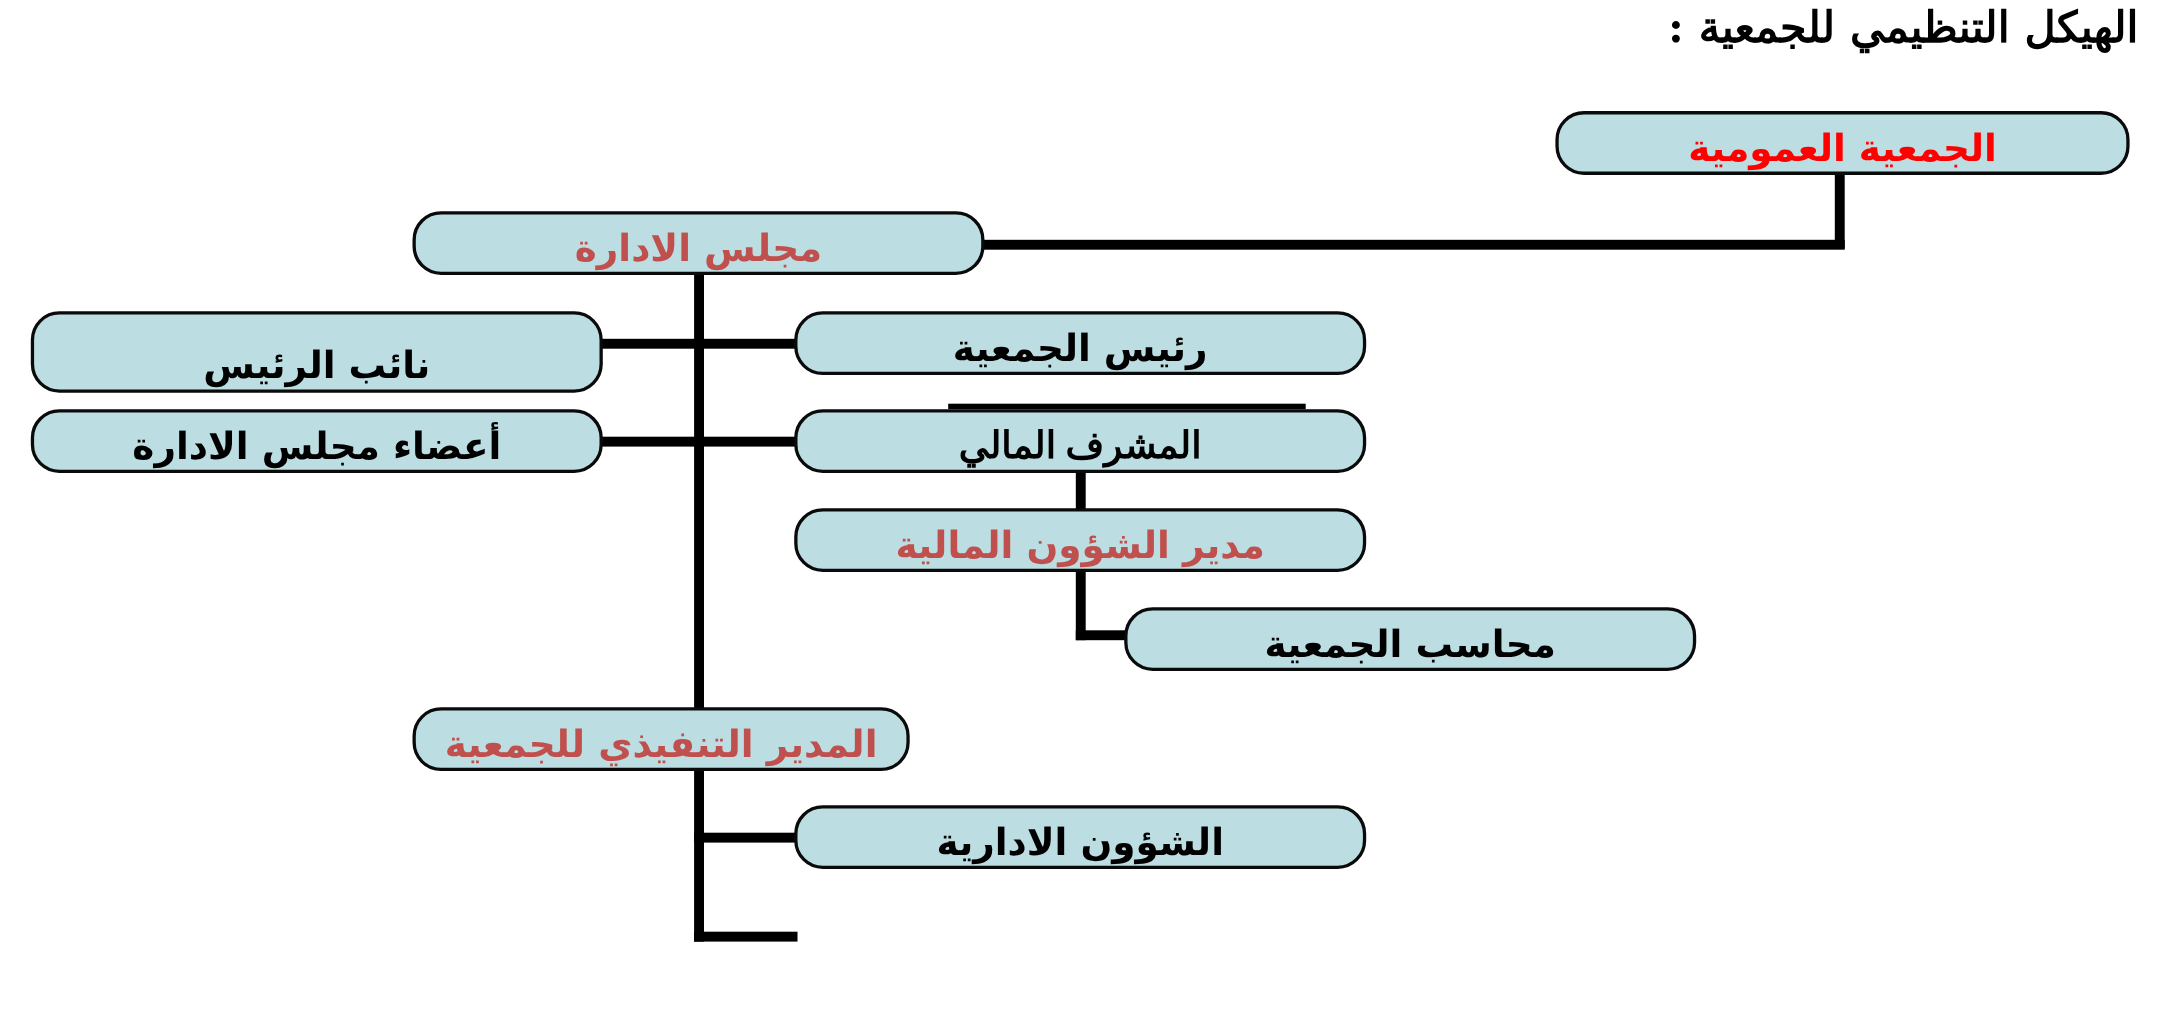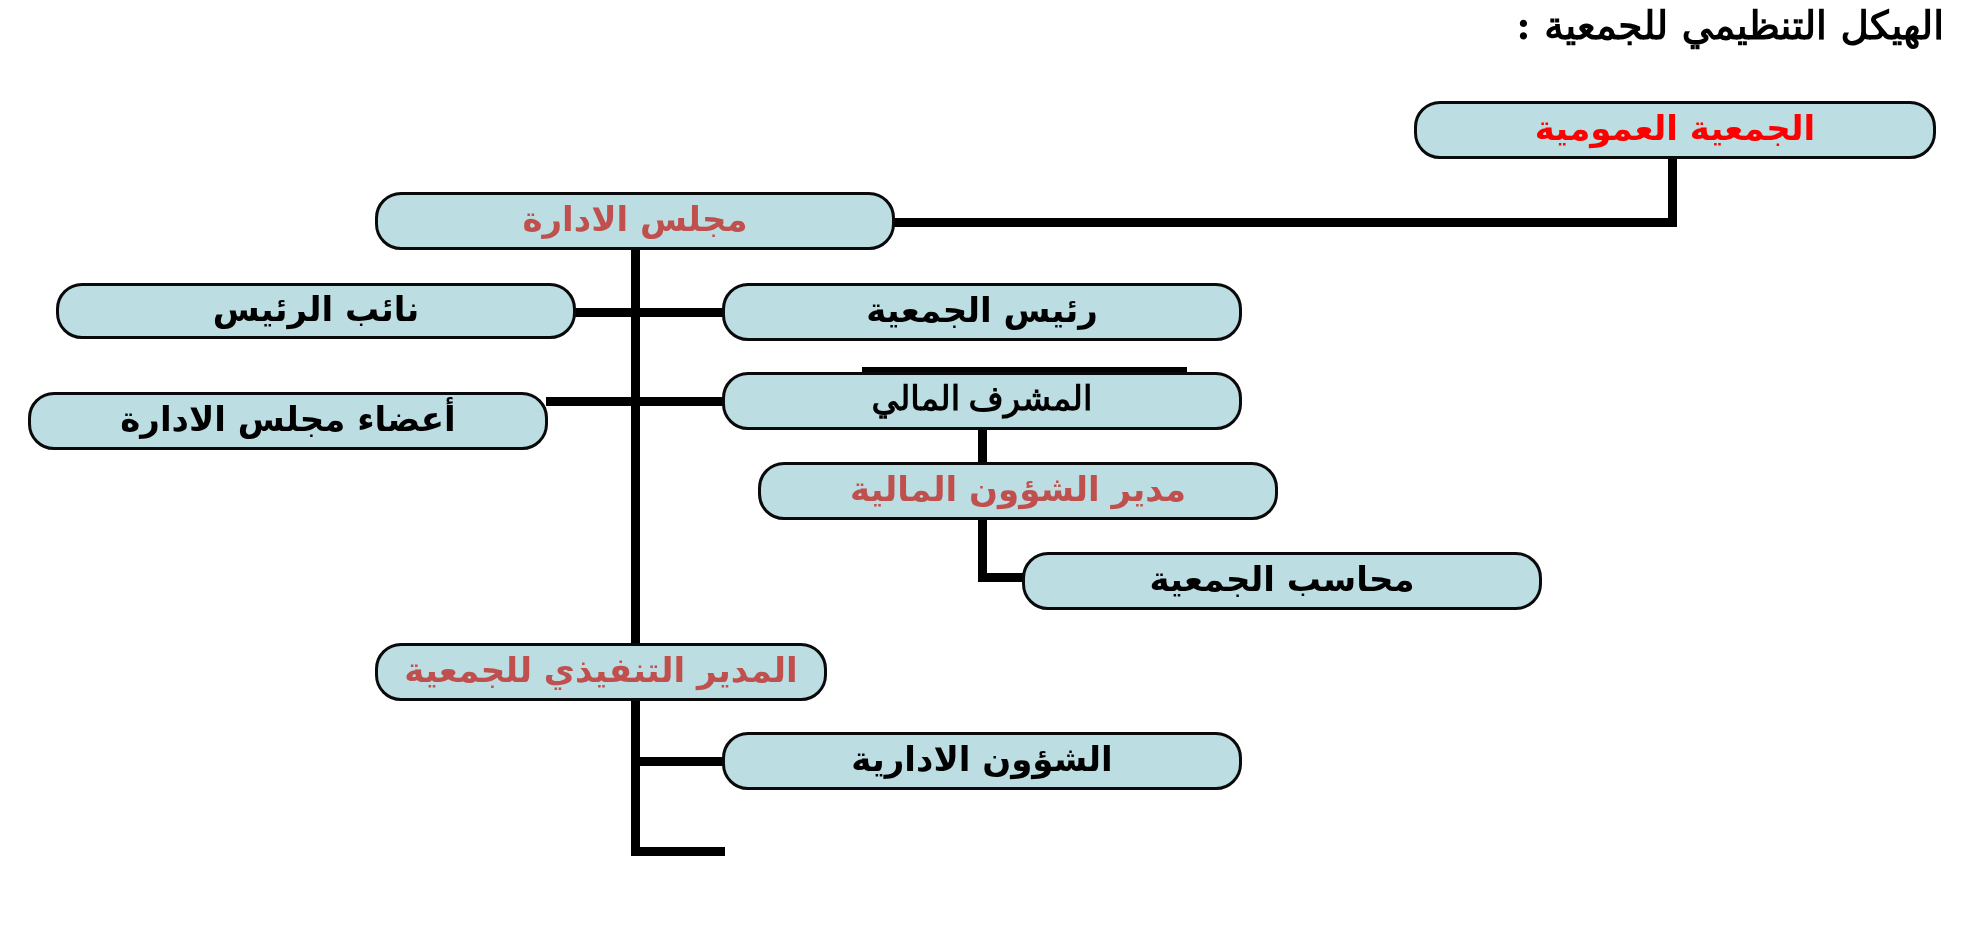--- a/index.html
+++ b/index.html
@@ -8,38 +8,38 @@
     font-family:"DejaVu Sans", sans-serif; overflow:hidden;
   }
   #chart-title {
     position:absolute; top:2px; right:18px; direction:rtl;
     font-size:39px; font-weight:bold; color:#000; letter-spacing:0;
     font-family:"DejaVu Serif", serif;
   }
   .node {
     position:absolute; box-sizing:border-box; direction:rtl;
     background:#bcdde1; border:3px solid #0a0a0a; border-radius:26px;
-    display:flex; align-items:center; justify-content:center;
+    display:flex; align-items:flex-end; justify-content:center;
     font-size:34px; font-weight:bold; color:#000; z-index:3;
   }
   .node .lbl { line-height:1; padding-bottom:4px; }
   .t-red    { color:#fe0000; }
   .t-maroon { color:#c0504d; }
   .t-black  { color:#000000; }
   .heavy .lbl { font-family:Liberation Serif, serif; font-weight:900; }
   .conn { position:absolute; background:#000; z-index:1; }
 
   
   .n-general    { left:1414px; top:101px; width:522px; height:58px; }
   .n-board      { left:375px;  top:192px; width:520px; height:58px; }
-  .n-vice       { left:28px;   top:283px; width:520px; height:56px;margin-left:28px; }
-  .n-members    { left:28px;   top:372px; width:520px; height:58px;margin-top:20px; }
+  .n-vice       { left:28px;   top:283px; width:520px; height:74px; }
+  .n-members    { left:28px;   top:372px; width:520px; height:58px; }
   .n-president  { left:722px;  top:283px; width:520px; height:58px; }
   .n-finsup     { left:722px;  top:372px; width:520px; height:58px; }
-  .n-finmgr     { left:722px;  top:462px; width:520px; height:58px;margin-left:36px; }
+  .n-finmgr     { left:722px;  top:462px; width:520px; height:58px; }
   .n-accountant { left:1022px; top:552px; width:520px; height:58px; }
   .n-execdir    { left:375px;  top:643px; width:452px; height:58px; }
   .n-adminaff   { left:722px;  top:732px; width:520px; height:58px; }
   .n-progsup    { left:722px;  top:822px; width:520px; height:58px; }
 
   
   .c-ga-v      { left:1668px; top:156px; width:9px;   height:70px; }
   .c-ga-h      { left:893px;  top:218px; width:784px; height:9px;  }
   .c-trunk     { left:631px;  top:248px; width:9px;   height:608px;}
   .c-vice      { left:546px;  top:308px; width:90px;  height:9px;  }

